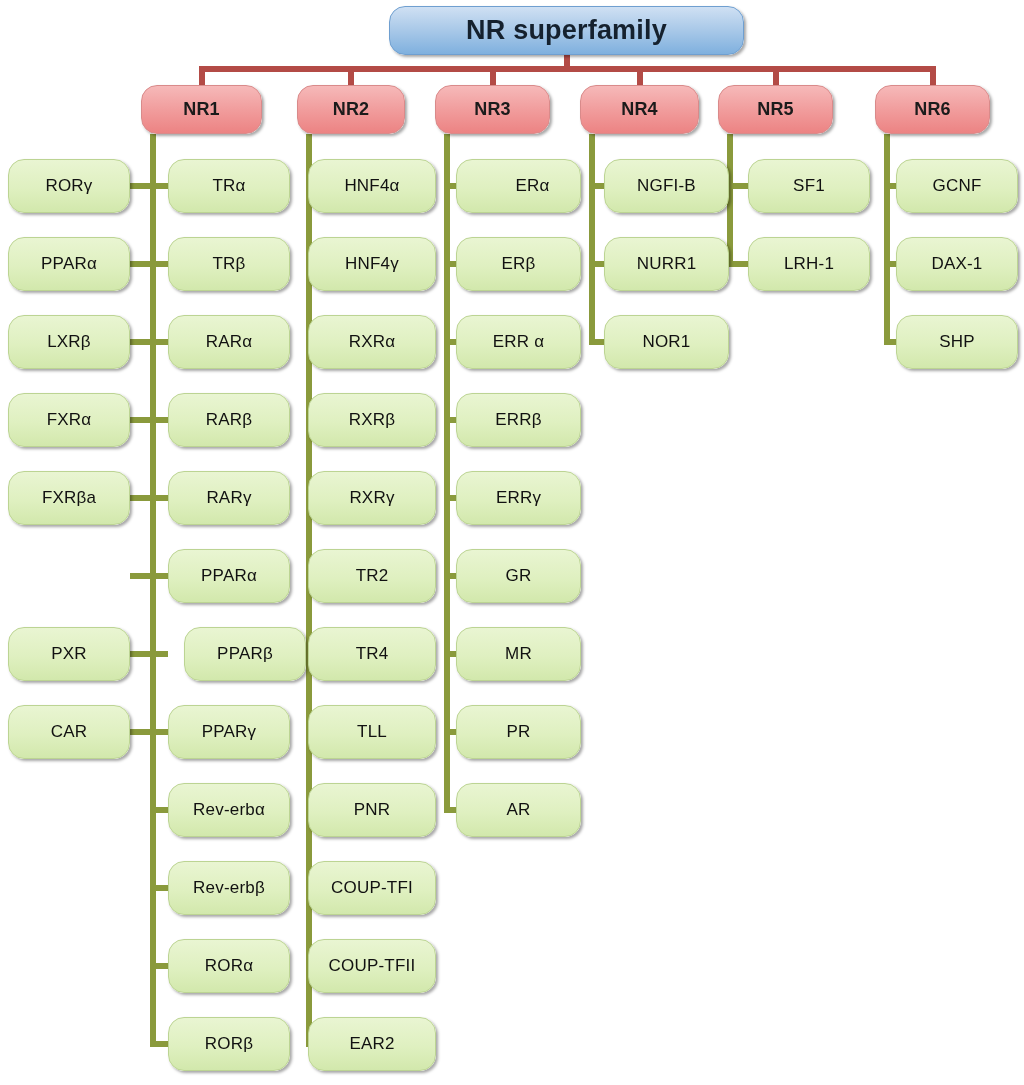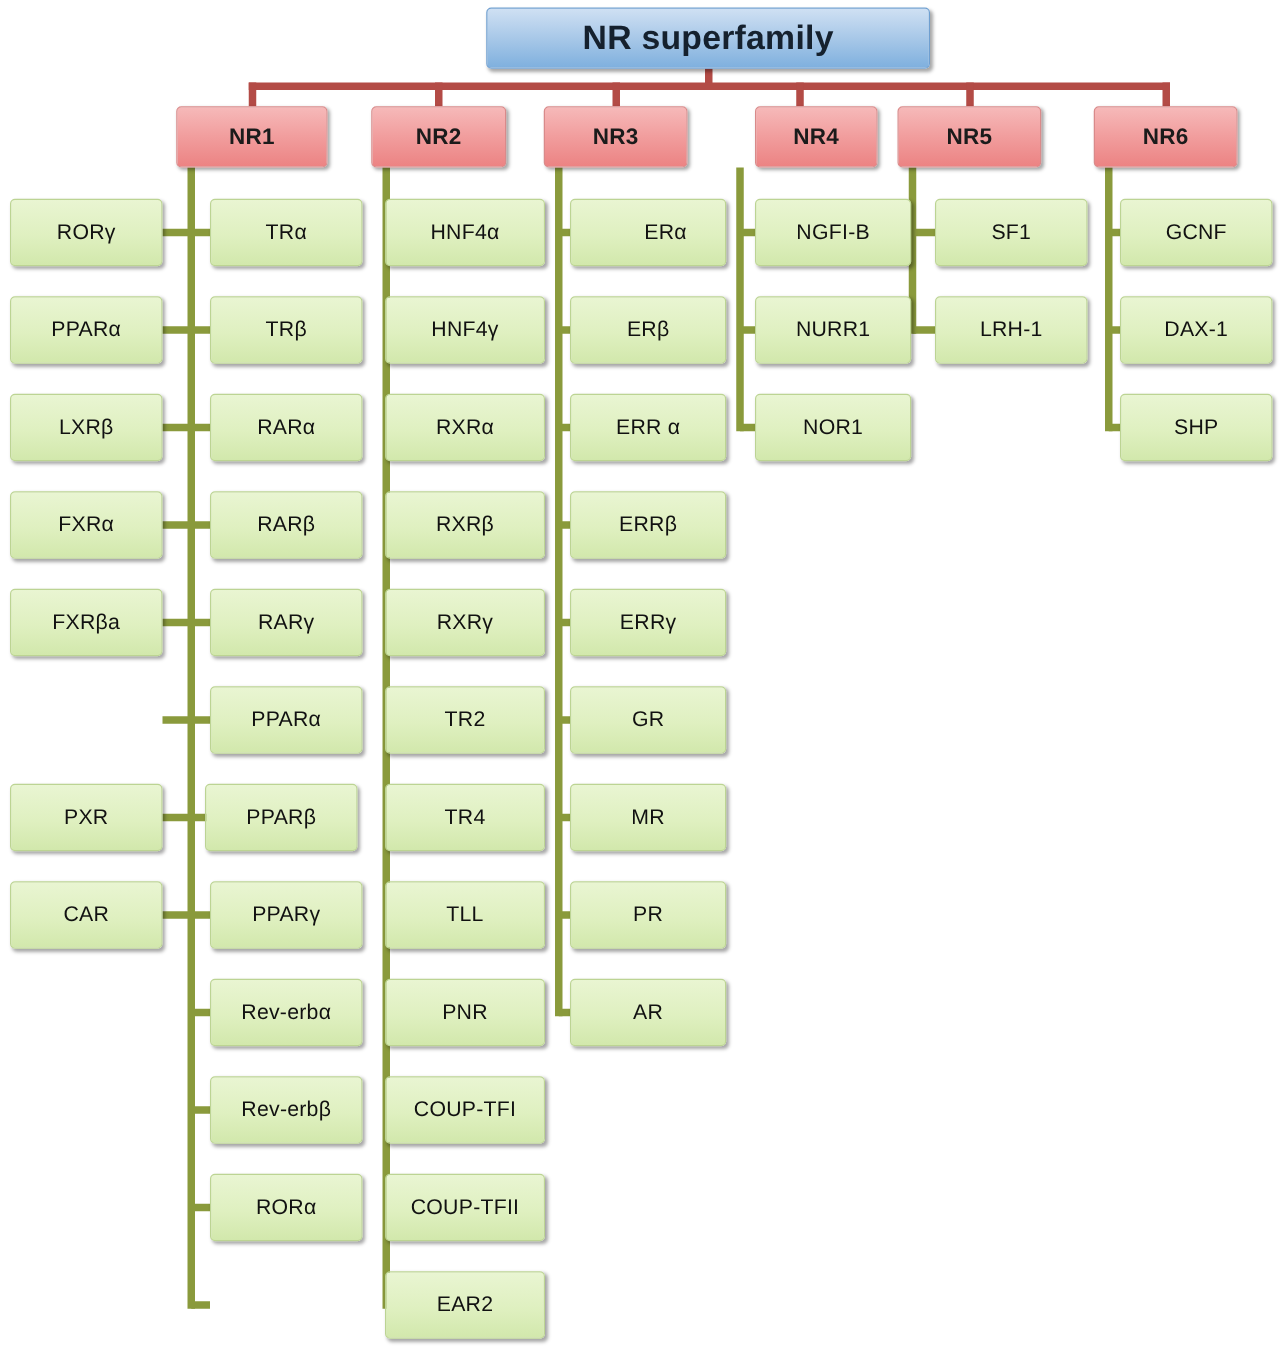--- a/index.html
+++ b/index.html
@@ -20,21 +20,21 @@
     width: 1024px;
     height: 1085px;
   }
   .node {
     position: absolute;
     box-sizing: border-box;
     display: flex;
     align-items: center;
     justify-content: center;
     text-align: center;
-    border-radius: 4px;
+    border-radius: 16px;
     font-size: 17px;
     color: #111111;
     letter-spacing: 0.2px;
     box-shadow: 2px 2px 3px rgba(0,0,0,0.35);
     z-index: 3;
   }
   .root {
     background: linear-gradient(to bottom, #cfe0f3 0%, #a8c8e8 50%, #7fb0de 100%);
     border: 1px solid #6f9fd0;
     font-size: 27px;
@@ -81,30 +81,31 @@
     <div class="node leaf" style="left: 168px; top: 237px; width: 122px; height: 54px;">TRβ</div>
     <div class="conn conn-green" style="left: 153px; top: 339px; width: 15px; height: 6px;"></div>
     <div class="node leaf" style="left: 168px; top: 315px; width: 122px; height: 54px;">RARα</div>
     <div class="conn conn-green" style="left: 153px; top: 417px; width: 15px; height: 6px;"></div>
     <div class="node leaf" style="left: 168px; top: 393px; width: 122px; height: 54px;">RARβ</div>
     <div class="conn conn-green" style="left: 153px; top: 495px; width: 15px; height: 6px;"></div>
     <div class="node leaf" style="left: 168px; top: 471px; width: 122px; height: 54px;">RARγ</div>
     <div class="conn conn-green" style="left: 153px; top: 573px; width: 15px; height: 6px;"></div>
     <div class="node leaf" style="left: 168px; top: 549px; width: 122px; height: 54px;">PPARα</div>
     <div class="conn conn-green" style="left: 153px; top: 651px; width: 15px; height: 6px;"></div>
-    <div class="node leaf" style="left: 164px; top: 627px; width: 122px; height: 54px;">PPARβ</div>
+    <div class="node leaf" style="left: 184px; top: 627px; width: 122px; height: 54px;">PPARβ</div>
     <div class="conn conn-green" style="left: 153px; top: 729px; width: 15px; height: 6px;"></div>
     <div class="node leaf" style="left: 168px; top: 705px; width: 122px; height: 54px;">PPARγ</div>
     <div class="conn conn-green" style="left: 153px; top: 807px; width: 15px; height: 6px;"></div>
     <div class="node leaf" style="left: 168px; top: 783px; width: 122px; height: 54px;">Rev-erbα</div>
     <div class="conn conn-green" style="left: 153px; top: 885px; width: 15px; height: 6px;"></div>
     <div class="node leaf" style="left: 168px; top: 861px; width: 122px; height: 54px;">Rev-erbβ</div>
     <div class="conn conn-green" style="left: 153px; top: 963px; width: 15px; height: 6px;"></div>
     <div class="node leaf" style="left: 168px; top: 939px; width: 122px; height: 54px;">RORα</div>
     <div class="conn conn-green" style="left: 153px; top: 1041px; width: 15px; height: 6px;"></div>
+    <div class="node leaf" style="left: 168px; top: 1017px; width: 122px; height: 54px;">RORβ</div>
     <div class="conn conn-green" style="left: 130px; top: 183px; width: 23px; height: 6px;"></div>
     <div class="node leaf" style="left: 8px; top: 159px; width: 122px; height: 54px;">RORγ</div>
     <div class="conn conn-green" style="left: 130px; top: 261px; width: 23px; height: 6px;"></div>
     <div class="node leaf" style="left: 8px; top: 237px; width: 122px; height: 54px;">PPARα</div>
     <div class="conn conn-green" style="left: 130px; top: 339px; width: 23px; height: 6px;"></div>
     <div class="node leaf" style="left: 8px; top: 315px; width: 122px; height: 54px;">LXRβ</div>
     <div class="conn conn-green" style="left: 130px; top: 417px; width: 23px; height: 6px;"></div>
     <div class="node leaf" style="left: 8px; top: 393px; width: 122px; height: 54px;">FXRα</div>
     <div class="conn conn-green" style="left: 130px; top: 495px; width: 23px; height: 6px;"></div>
     <div class="node leaf" style="left: 8px; top: 471px; width: 122px; height: 54px;">FXRβa</div>
@@ -152,21 +153,21 @@
     <div class="conn conn-green" style="left: 447px; top: 495px; width: 9px; height: 6px;"></div>
     <div class="node leaf" style="left: 456px; top: 471px; width: 125px; height: 54px;">ERRγ</div>
     <div class="conn conn-green" style="left: 447px; top: 573px; width: 9px; height: 6px;"></div>
     <div class="node leaf" style="left: 456px; top: 549px; width: 125px; height: 54px;">GR</div>
     <div class="conn conn-green" style="left: 447px; top: 651px; width: 9px; height: 6px;"></div>
     <div class="node leaf" style="left: 456px; top: 627px; width: 125px; height: 54px;">MR</div>
     <div class="conn conn-green" style="left: 447px; top: 729px; width: 9px; height: 6px;"></div>
     <div class="node leaf" style="left: 456px; top: 705px; width: 125px; height: 54px;">PR</div>
     <div class="conn conn-green" style="left: 447px; top: 807px; width: 9px; height: 6px;"></div>
     <div class="node leaf" style="left: 456px; top: 783px; width: 125px; height: 54px;">AR</div>
-    <div class="node fam" style="left: 580px; top: 85px; width: 98px; height: 49px; margin-left: 24px;">NR4</div>
+    <div class="node fam" style="left: 580px; top: 85px; width: 119px; height: 49px;">NR4</div>
     <div class="conn conn-green" style="left: 589px; top: 134px; width: 6px; height: 211px;"></div>
     <div class="conn conn-green" style="left: 592px; top: 183px; width: 12px; height: 6px;"></div>
     <div class="node leaf" style="left: 604px; top: 159px; width: 125px; height: 54px;">NGFI-B</div>
     <div class="conn conn-green" style="left: 592px; top: 261px; width: 12px; height: 6px;"></div>
     <div class="node leaf" style="left: 604px; top: 237px; width: 125px; height: 54px;">NURR1</div>
     <div class="conn conn-green" style="left: 592px; top: 339px; width: 12px; height: 6px;"></div>
     <div class="node leaf" style="left: 604px; top: 315px; width: 125px; height: 54px;">NOR1</div>
     <div class="node fam" style="left: 718px; top: 85px; width: 115px; height: 49px;">NR5</div>
     <div class="conn conn-green" style="left: 727px; top: 134px; width: 6px; height: 133px;"></div>
     <div class="conn conn-green" style="left: 730px; top: 183px; width: 18px; height: 6px;"></div>

